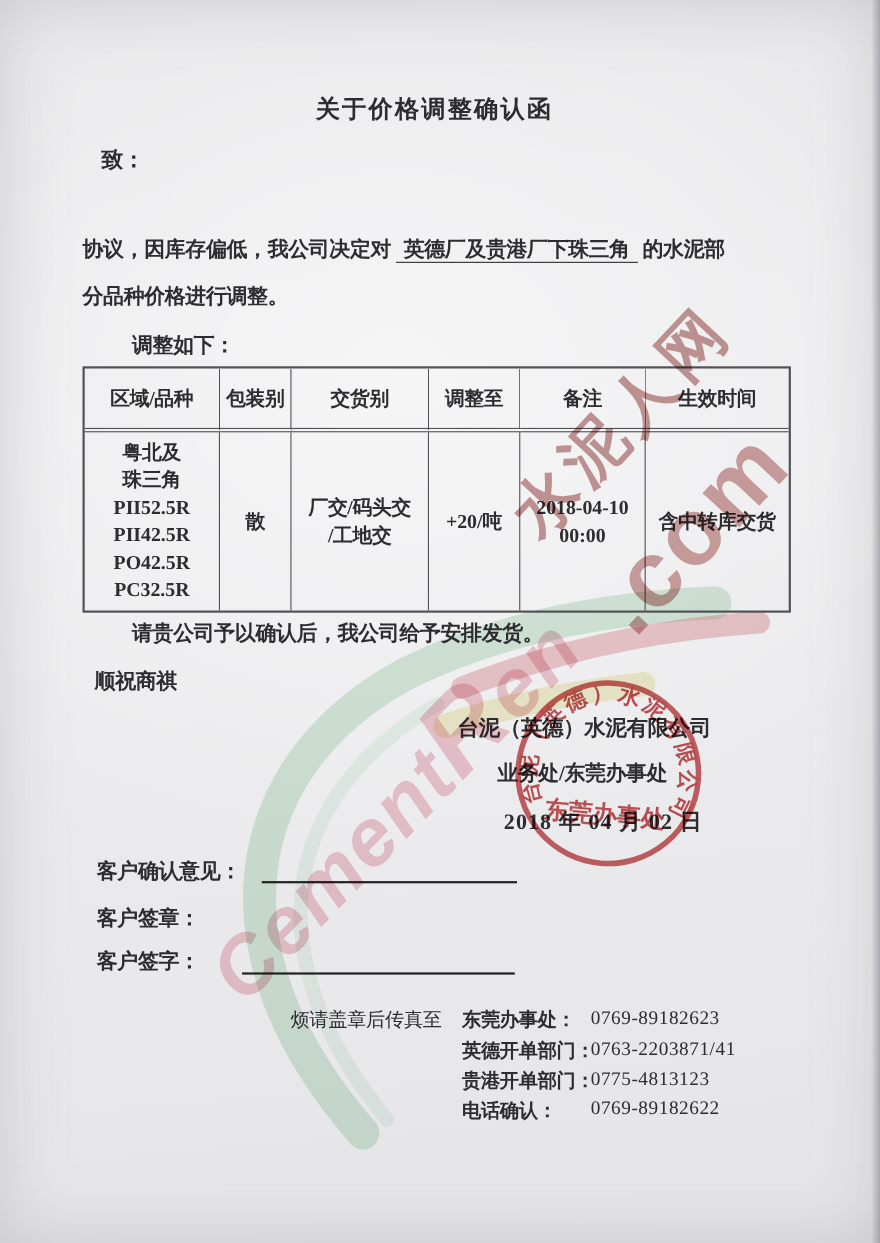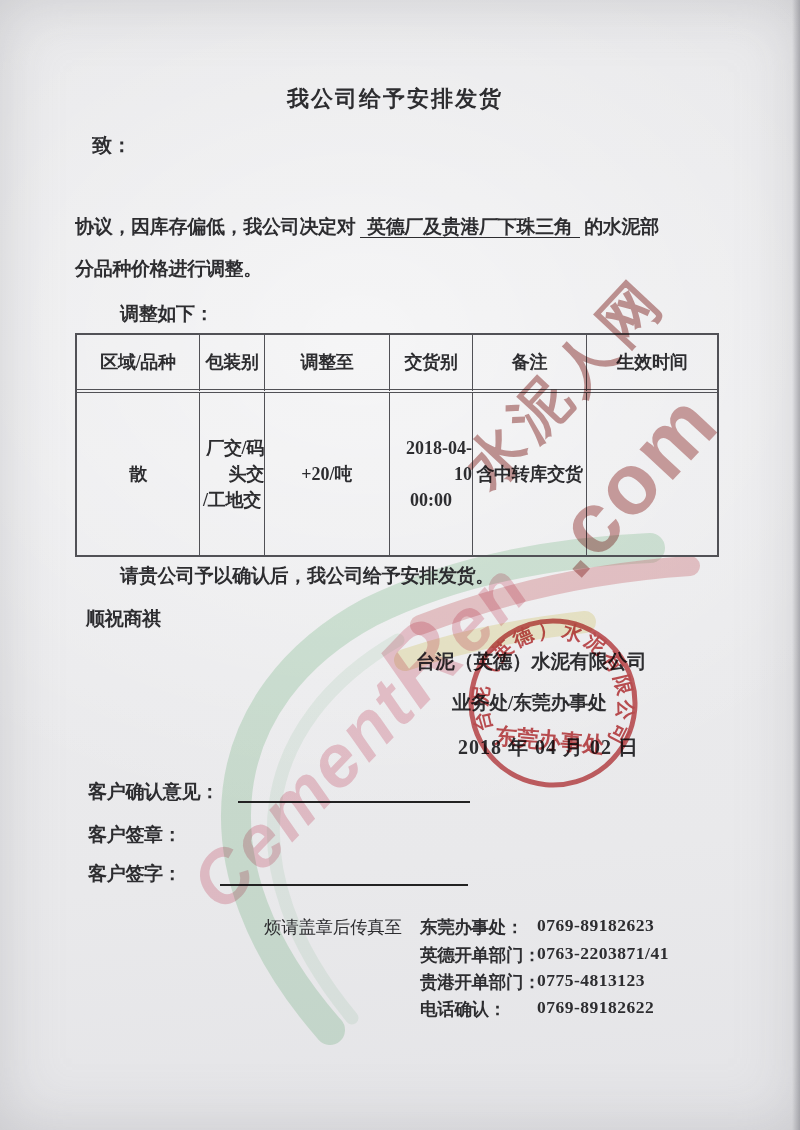--- a/index.html
+++ b/index.html
@@ -21,21 +21,21 @@
   .to{top:132px;left:92px;font-size:20px;}
   .p1{top:172px;left:120px;font-size:19px;}
   .p2{top:214px;left:75px;font-size:19px;width:660px;}
   .p3{top:256px;left:75px;font-size:19px;}
   .uline{border-bottom:1.6px solid #2d2d30;padding:0 7px;}
   .adjust{top:301px;left:120px;font-size:19px;}
   
   .tbl{top:333px;left:75px;width:640px;height:220px;border:2px solid #515156;
        display:grid;grid-template-columns:123px 65px 125px 83px 114px 1fr;grid-template-rows:58px 1fr;
        font-size:18px;}
-  .tc{border-right:1.6px solid #515156;display:flex;flex-direction:column;align-items:center;justify-content:center;text-align:right;}
+  .tc{border-right:1.6px solid #515156;display:flex;flex-direction:column;align-items:center;justify-content:center;text-align:left;}
   .tc:nth-child(6),.tc:nth-child(12){border-right:none;}
   .th{border-bottom:4px double #515156;font-weight:700;}
   .rl{line-height:25px;}
   .rl.code{font-weight:700;font-family:"Liberation Serif",serif;letter-spacing:0;}
   .bold{font-weight:700;}
   .two{line-height:26px;}
   
   .confirm{top:563px;left:120px;font-size:19px;}
   .regards{top:606px;left:86px;font-size:19px;}
   .company{top:648px;left:416px;font-size:19.5px;}
@@ -43,21 +43,21 @@
   .date{top:734px;left:458px;font-size:20px;font-weight:700;letter-spacing:1px;}
   .lbl-opinion{top:779px;left:88px;font-size:19px;}
   .lbl-seal{top:822px;left:88px;font-size:19px;}
   .lbl-sign{top:861px;left:88px;font-size:19px;}
   .sigline{height:0;border-bottom:2px solid #222;}
   .line1{top:801px;left:238px;width:232px;}
   .line2{top:884px;left:220px;width:248px;}
   
   .faxnote{top:915px;left:264px;font-size:17.5px;font-weight:400;}
   .fax-label{position:absolute;left:420px;font-size:17.5px;font-weight:700;}
-  .fax-num{position:absolute;left:537px;font-size:17.5px;font-weight:700;font-family:"Liberation Serif",serif;letter-spacing:0.5px;text-align:right;}
+  .fax-num{position:absolute;left:537px;font-size:17.5px;font-weight:400;font-family:"Liberation Serif",serif;letter-spacing:0.5px;text-align:right;}
   .fr0{top:915px;} .fr1{top:943px;} .fr2{top:970px;} .fr3{top:997px;}
   
   .stamp{top:607px;left:457px;width:192px;height:192px;mix-blend-mode:multiply;opacity:0.88;transform:rotate(5deg);}
   
   .wm{pointer-events:none;mix-blend-mode:multiply;}
   .wm-brand{top:852px;left:158px;transform:rotate(-46deg);transform-origin:0 0;
     font-family:"Liberation Sans","DejaVu Sans",sans-serif;font-weight:700;font-style:italic;
     color:rgba(224,130,150,0.42);font-size:74px;white-space:nowrap;letter-spacing:2px;}
   .wm-brand .big{font-size:98px;}
   .wm-cn{top:452px;left:448px;transform:rotate(-47deg);transform-origin:0 0;
@@ -74,36 +74,44 @@
 
 <div class="photo">
 
   <svg class="abs swoosh wm z1" width="800" height="1130" viewBox="0 0 800 1130">
     <path d="M 330,1030 C 185,865 215,695 370,612 C 460,568 560,552 650,548" fill="none" stroke="rgba(150,205,160,0.36)" stroke-width="30" stroke-linecap="round"></path>
     <path d="M 352,1018 C 228,868 256,722 398,640" fill="none" stroke="rgba(200,228,205,0.30)" stroke-width="13" stroke-linecap="round"></path>
     <path d="M 420,625 C 510,590 600,572 690,566" fill="none" stroke="rgba(215,120,125,0.38)" stroke-width="20" stroke-linecap="round"></path>
     <path d="M 405,660 C 470,638 530,628 585,622" fill="none" stroke="rgba(233,222,150,0.45)" stroke-width="22" stroke-linecap="round"></path>
   </svg>
 
-  <div class="abs title cjk z2">我公司给予安排发货</div>
+  <div class="abs title cjk z2">关于价格调整确认函</div>
   <div class="abs to cjk z2">致：</div>
 
   <div class="abs p2 cjk z2"><span>协议，因库存偏低，我公司决定对</span> <span class="uline">英德厂及贵港厂下珠三角</span> <span>的水泥部</span></div>
   <div class="abs p3 cjk z2">分品种价格进行调整。</div>
 
   <div class="abs adjust cjk z2">调整如下：</div>
 
   <div class="abs tbl z2">
     <div class="tc th cjk">区域/品种</div>
     <div class="tc th cjk">包装别</div>
+    <div class="tc th cjk">交货别</div>
     <div class="tc th cjk">调整至</div>
-    <div class="tc th cjk">交货别</div>
     <div class="tc th cjk">备注</div>
     <div class="tc th cjk">生效时间</div>
 
+    <div class="tc">
+      <div class="rl cjk">粤北及</div>
+      <div class="rl cjk">珠三角</div>
+      <div class="rl code">PII52.5R</div>
+      <div class="rl code">PII42.5R</div>
+      <div class="rl code">PO42.5R</div>
+      <div class="rl code">PC32.5R</div>
+    </div>
     <div class="tc cjk">散</div>
     <div class="tc">
       <div class="two cjk">厂交/码头交</div>
       <div class="two cjk">/工地交</div>
     </div>
     <div class="tc bold">+20/吨</div>
     <div class="tc">
       <div class="two bold">2018-04-10</div>
       <div class="two bold">00:00</div>
     </div>

